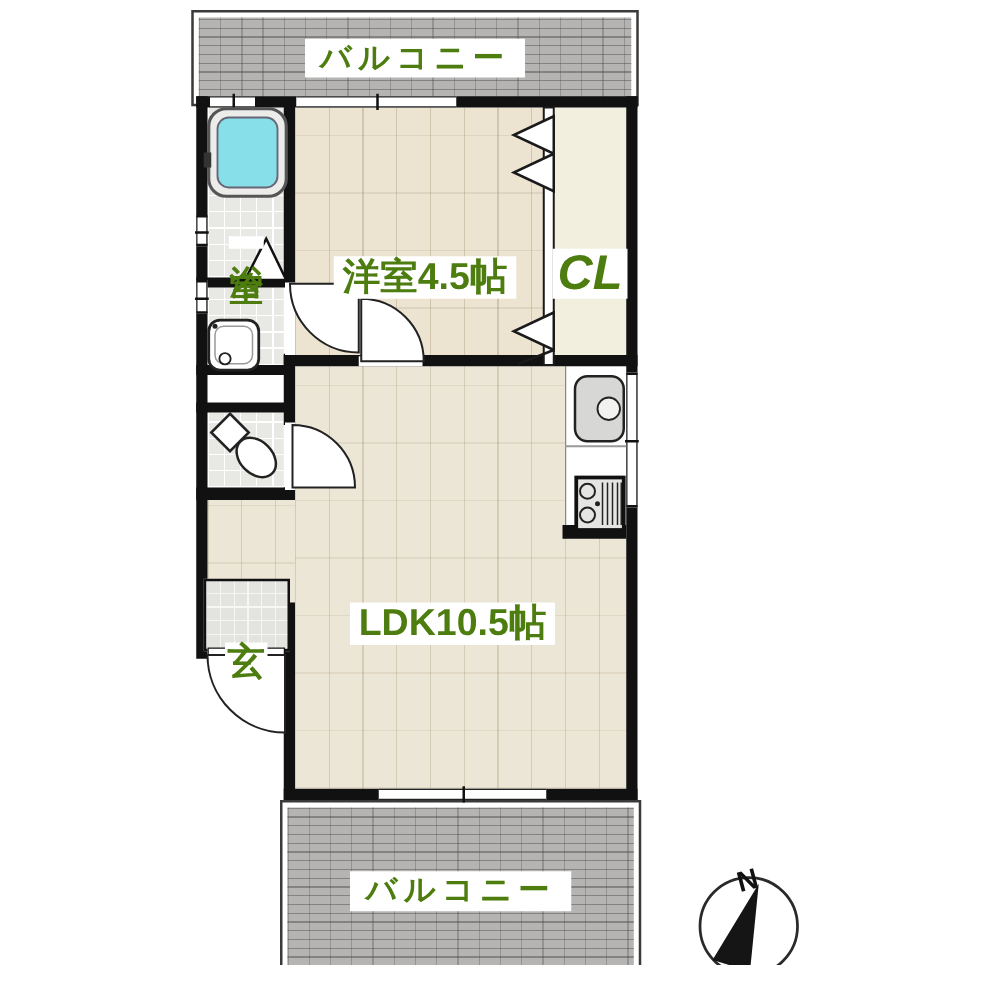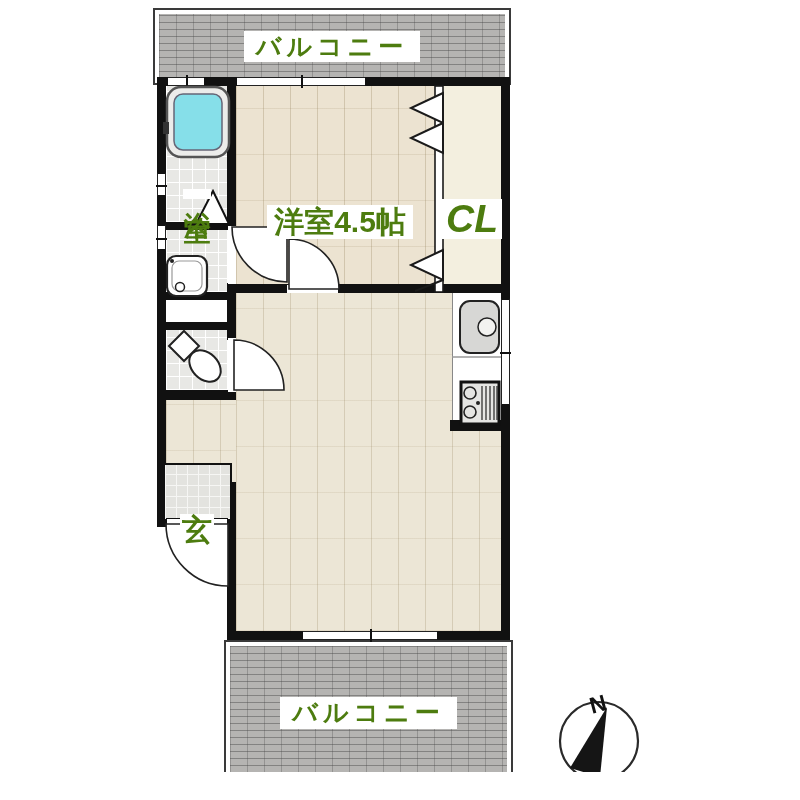--- a/index.html
+++ b/index.html
@@ -178,20 +178,23 @@
       <text x="598" y="712" text-anchor="middle" font-size="23" font-weight="bold" fill="#111" transform="rotate(-15 598 704)">N</text>
     </g>
   </svg>
 
   <div class="room-label lbl-big" style="left:245px;top:167px;width:190px;height:38px;">
     <span>洋室4.5帖</span>
   </div>
   <div class="room-label lbl-cl" style="left:443px;top:163px;width:58px;height:40px;">
     <span>CL</span>
   </div>
+  <div class="room-label lbl-big" style="left:262px;top:444px;width:200px;height:38px;">
+    <span>LDK10.5帖</span>
+  </div>
   <div class="room-label lbl-genkan" style="left:165px;top:475px;width:64px;height:38px;">
     <span>玄</span>
   </div>
   <div class="room-label lbl-bath" style="left:179px;top:120px;width:36px;height:76px;">
     <span>浴室</span>
   </div>
 
 </div>
 
 </body></html>

